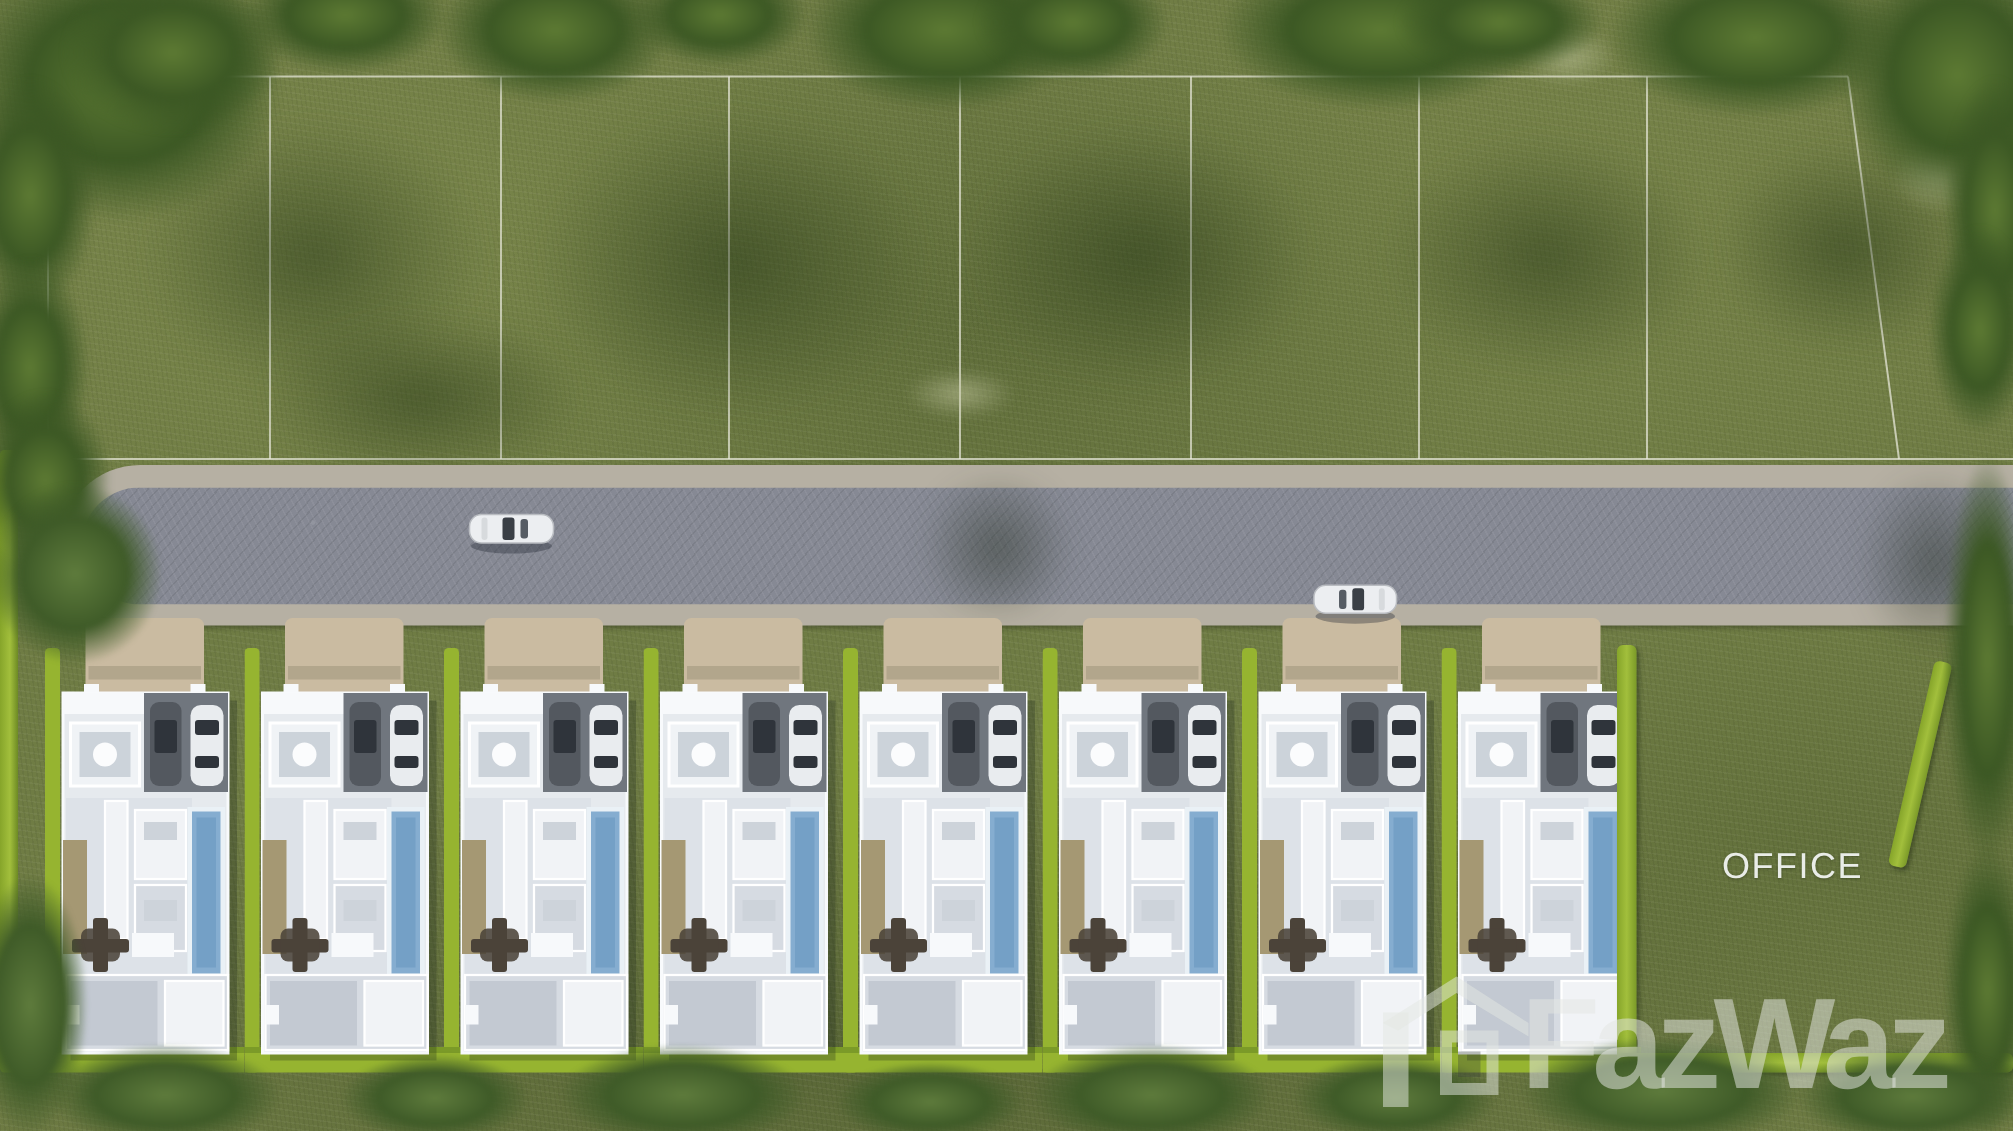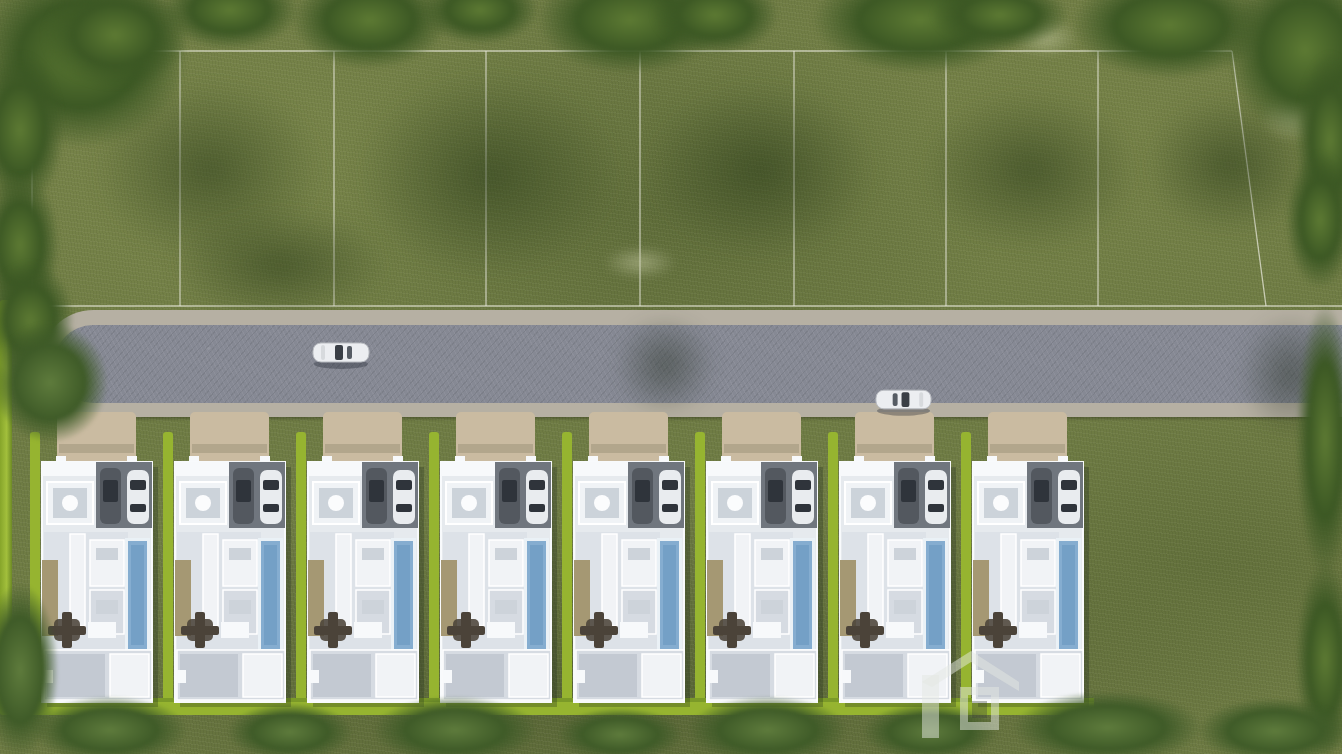--- a/index.html
+++ b/index.html
@@ -566,24 +566,31 @@
       </g>
       <rect class="wall" x="58" y="210" width="28" height="16"></rect>
       <rect class="room-mid" x="14" y="238" width="108" height="50" stroke="#ffffff" stroke-width="2"></rect>
       <rect class="room-gray" x="17" y="242" width="58" height="43"></rect>
       <rect class="room-light" x="80" y="242" width="39" height="43"></rect>
       <rect class="wall" x="14" y="258" width="9" height="13"></rect>
     </svg>
   </div>
 </div>
 
+  <div id="office-plot">
+    <div class="hedge-strip" style="left:0;top:18px;width:13px;height:285px;"></div>
+    <div class="hedge-strip" style="left:212px;top:28px;width:12px;height:140px;transform:rotate(13deg);transform-origin:top left;"></div>
+    <div class="hedge-strip h" style="left:0;top:290px;width:264px;height:13px;"></div>
+    <div id="office-label">OFFICE</div>
+  </div>
 
   <div id="watermark">
     <svg id="wm-icon" viewBox="0 0 100 95">
       <g fill="rgba(228,231,226,0.5)">
         <rect x="2" y="30" width="17" height="63"></rect>
         <path d="M2,37 L51,6 L99,37 L99,46 L51,17 L12,42 Z"></path>
         <rect x="44" y="46" width="31" height="35" fill="none" stroke="rgba(228,231,226,0.5)" stroke-width="8"></rect>
         <rect x="52" y="56" width="15" height="17" fill="rgba(60,66,58,0.35)"></rect>
       </g>
     </svg>
+    <div id="wm-text">FazWaz</div>
   </div>
 </div>
 
 </body></html>

